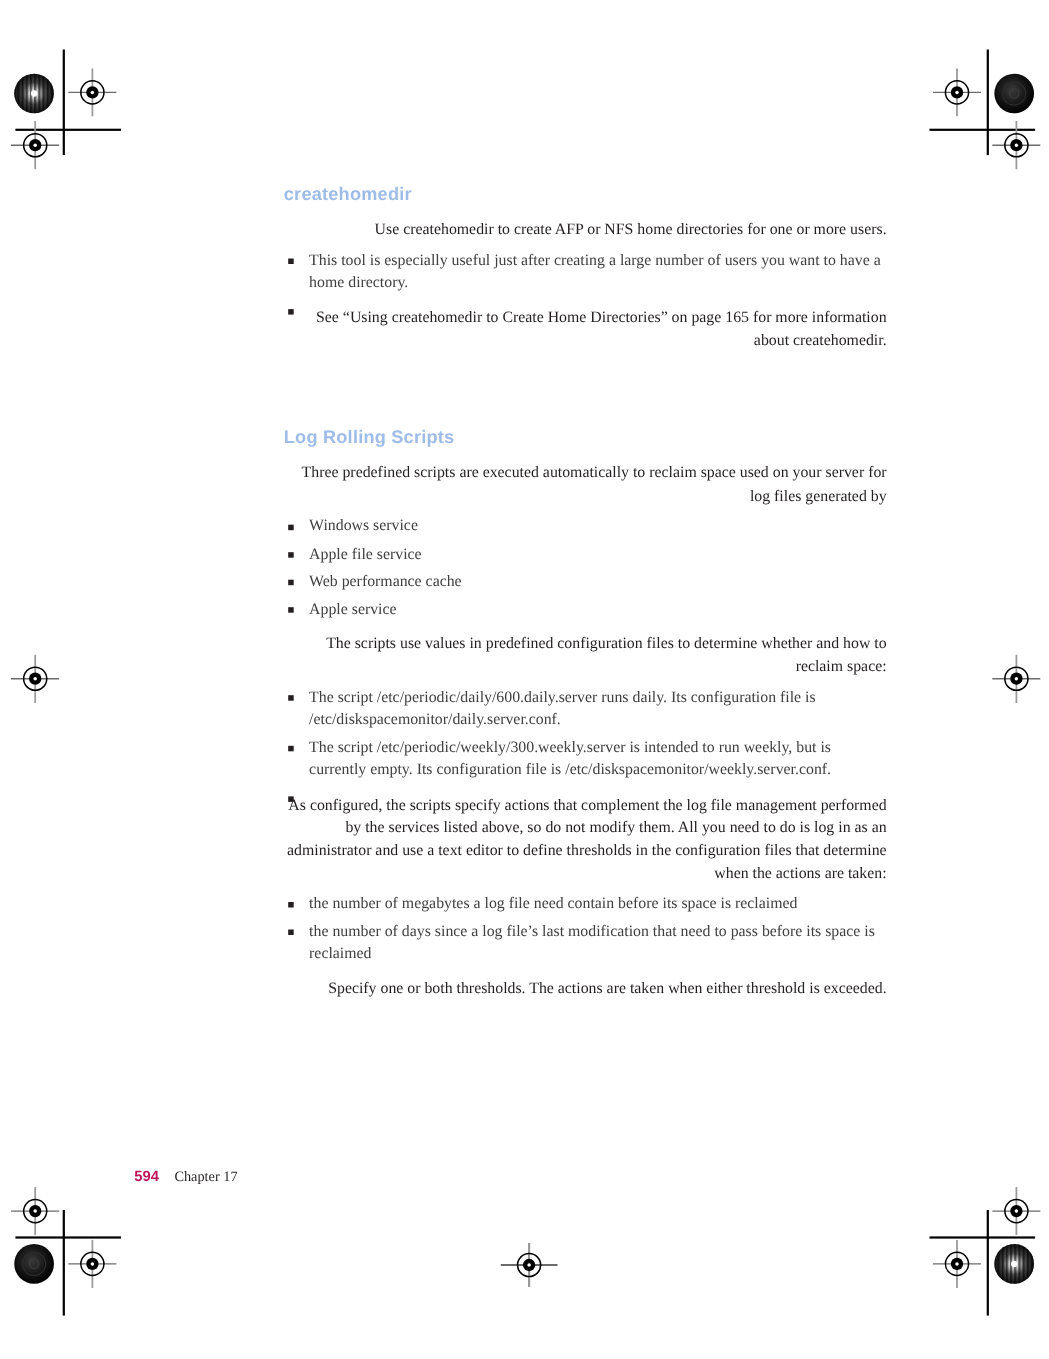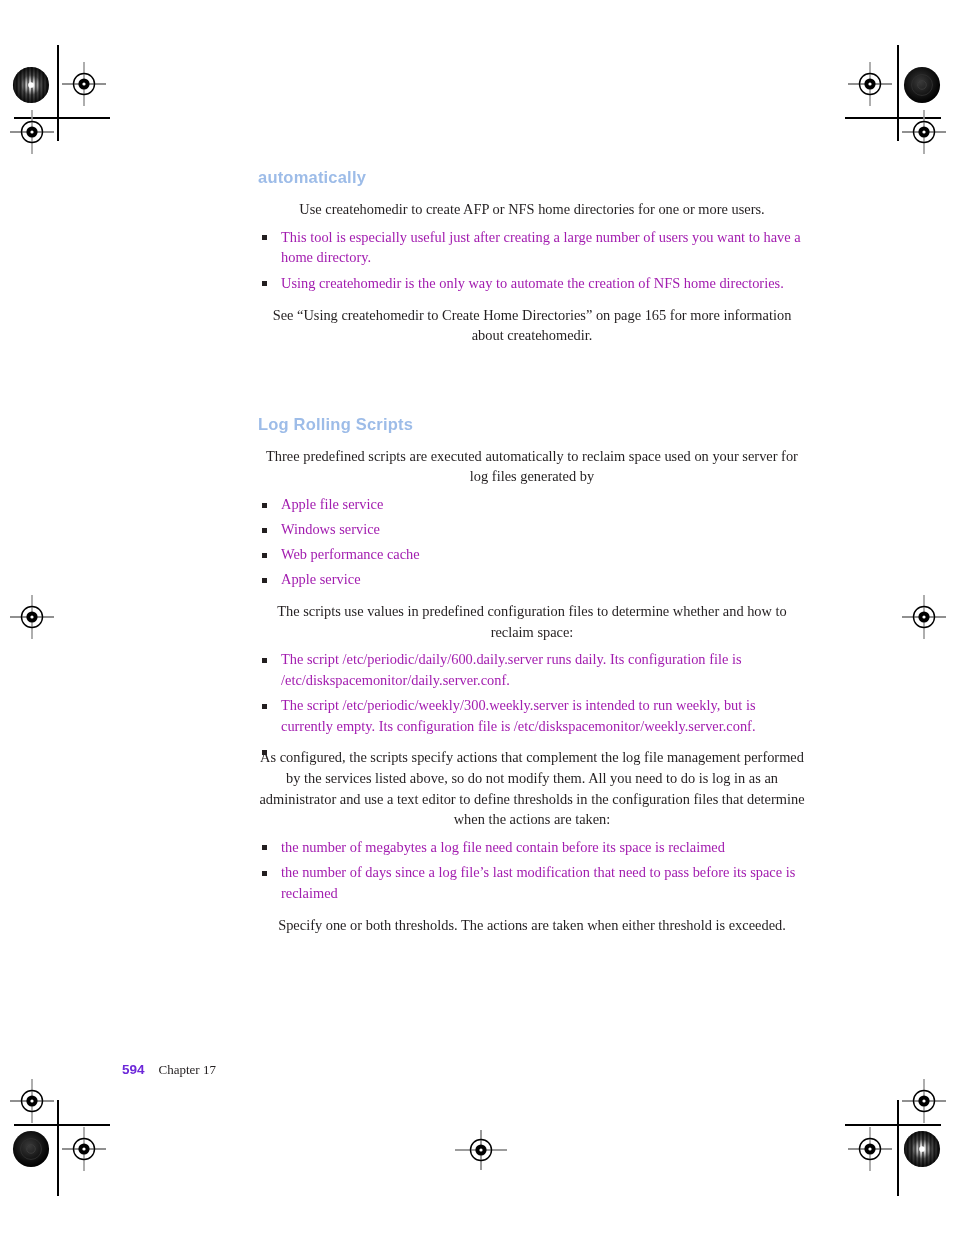--- a/index.html
+++ b/index.html
@@ -36,38 +36,38 @@
   .section-gap {
     height: 60px;
   }
 
   p.body-text {
     font-family: "Liberation Serif", serif;
     font-size: 14.4px;
     line-height: 20.6px;
     color: #231f20;
     margin: 0 0 9px 0;
-    text-align: center;
+    text-align: right;
   }
   p.body-text.tight {
     margin-bottom: 7px;
   }
 
   ul.bullets {
     list-style: none;
     margin: 0 0 11px 0;
     padding: 0;
   }
   ul.bullets li {
     position: relative;
     padding-left: 23px;
     font-family: "Liberation Serif", serif;
     font-size: 14.4px;
     line-height: 20.6px;
-    color: #a21caf;
+    color: #404040;
     margin-bottom: 4px;
   }
   ul.bullets li:last-child {
     margin-bottom: 0;
   }
   ul.bullets li .sq {
     position: absolute;
     left: 4px;
     top: 8.5px;
     width: 5px;
@@ -88,21 +88,21 @@
     top: 1062px;
     font-family: "Liberation Serif", serif;
     font-size: 13px;
     color: #231f20;
     white-space: nowrap;
   }
   #footer .pagenum {
     font-family: "Liberation Sans", sans-serif;
     font-weight: bold;
     font-size: 13.5px;
-    color: #6d28d9;
+    color: #be185d;
     margin-right: 14px;
   }
   #footer .chaplabel {
     font-size: 13px;
   }
   .trimline-v {
     position: absolute;
     width: 1.5px;
     background: #000000;
   }
@@ -268,53 +268,52 @@
     <line x1="26" y1="2" x2="26" y2="42" stroke="#9a9a9a" stroke-width="2"></line>
     <line x1="0" y1="22" x2="52" y2="22" stroke="#3a3a3a" stroke-width="1.2"></line>
     <circle cx="26" cy="22" r="10.5" fill="none" stroke="#000" stroke-width="1.4"></circle>
     <circle cx="26" cy="22" r="5.6" fill="#000"></circle>
     <circle cx="26" cy="22" r="1.6" fill="#fff"></circle>
   </svg>
 
   <div id="content">
 
     <section>
-      <h2 class="section-heading">automatically</h2>
+      <h2 class="section-heading">createhomedir</h2>
 
       <p class="body-text tight">Use createhomedir to create AFP or NFS home directories for one or more users.</p>
 
       <ul class="bullets loose">
         <li>
           <span class="sq"></span>
           <span>This tool is especially useful just after creating a large number of users you want to have a home directory.</span>
         </li>
         <li>
           <span class="sq"></span>
-          <span>Using createhomedir is the only way to automate the creation of NFS home directories.</span>
         </li>
       </ul>
 
       <p class="body-text">See “Using createhomedir to Create Home Directories” on page 165 for more information about createhomedir.</p>
     </section>
 
     <div class="section-gap"></div>
 
     <section>
       <h2 class="section-heading">Log Rolling Scripts</h2>
 
       <p class="body-text tight">Three predefined scripts are executed automatically to reclaim space used on your server for log files generated by</p>
 
       <ul class="bullets services">
         <li>
           <span class="sq"></span>
+          <span>Windows service</span>
+        </li>
+        <li>
+          <span class="sq"></span>
           <span>Apple file service</span>
-        </li>
-        <li>
-          <span class="sq"></span>
-          <span>Windows service</span>
         </li>
         <li>
           <span class="sq"></span>
           <span>Web performance cache</span>
         </li>
         <li>
           <span class="sq"></span>
           <span>Apple service</span>
         </li>
       </ul>

